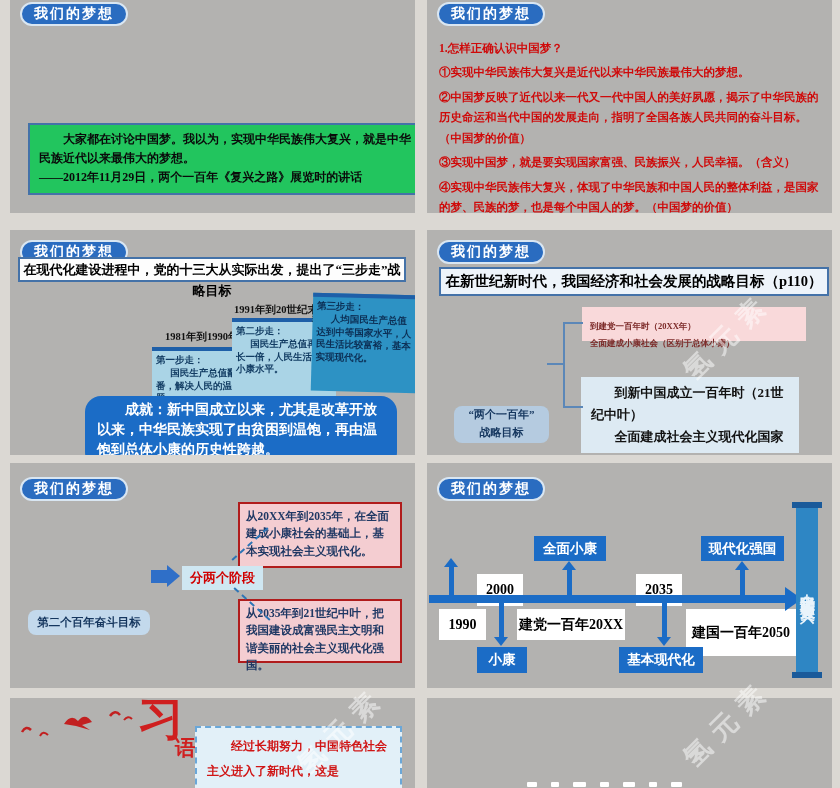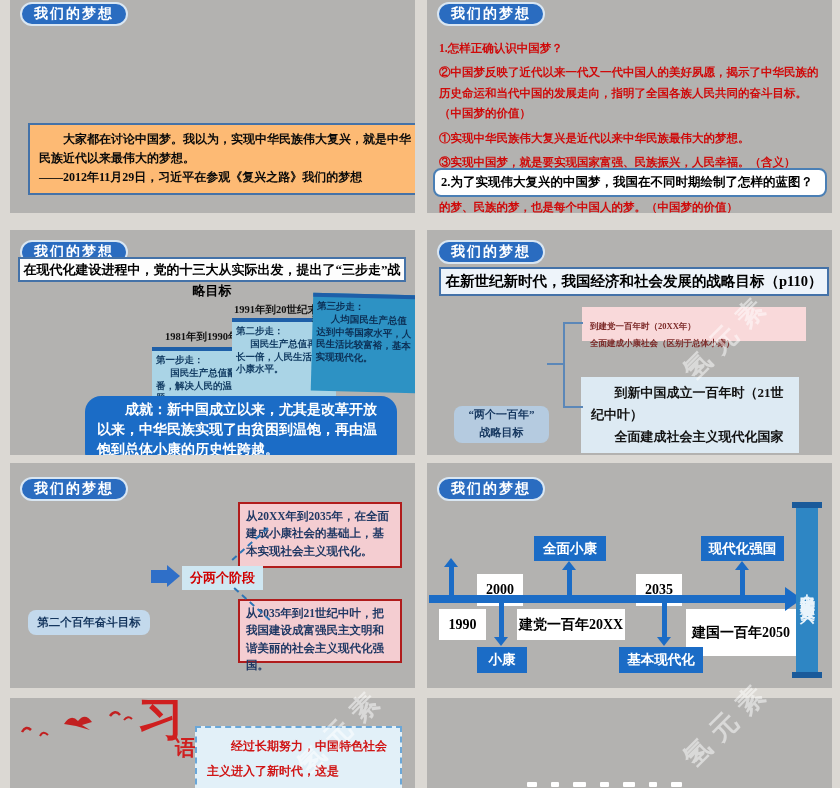--- a/index.html
+++ b/index.html
@@ -6,21 +6,21 @@
   .page{position:relative;width:840px;height:788px;background:#dbd8d3;overflow:hidden;
         font-family:"Liberation Serif",serif;}
   .slide{position:absolute;width:405px;height:225px;background:#b3b2b0;overflow:hidden;}
   
   .banner{position:absolute;left:10px;background:#2a6cc0;color:#fff;border:2px solid #d9e6f2;
           border-radius:14px;padding:1px 12px;font-size:14px;font-weight:bold;letter-spacing:2px;}
   
   .titlebox{position:absolute;background:#fdfdfd;border:2px solid #4472a8;color:#000;
             font-weight:bold;text-align:center;}
   
-  .quotebox{position:absolute;left:18px;top:135px;width:378px;background:#fdba74;
+  .quotebox{position:absolute;left:18px;top:135px;width:378px;background:#22c55e;
             border:2px solid #4472a8;padding:5px 9px;font-size:12px;font-weight:bold;
             color:#0a0a0a;line-height:1.6;}
   .quotebox p{margin:0;}
   .indent2{text-indent:2em;}
   
   .redblock{position:absolute;left:8px;top:46px;width:392px;color:#cf0a0a;
             font-size:11.5px;font-weight:bold;line-height:1.78;}
   .redblock p{margin:4px;}
   .qbox{position:absolute;left:6px;top:180px;width:378px;background:#ffffff;
         border:2px solid #4a7fb5;border-radius:8px;padding:4px 6px;font-size:12.5px;
@@ -94,34 +94,33 @@
 </style>
 </head>
 <body>
 
 <div class="page">
 
   <div class="slide" style="left:10px;top:-12px;">
     <div class="banner" style="top:14px;">我们的梦想</div>
     <div class="quotebox">
       <p class="indent2">大家都在讨论中国梦。我以为，实现中华民族伟大复兴，就是中华民族近代以来最伟大的梦想。</p>
-      <p>——2012年11月29日，习近平在参观《复兴之路》我们的梦想</p>
+      <p>——2012年11月29日，两个一百年《复兴之路》展览时的讲话</p>
     </div>
   </div>
 
   <div class="slide" style="left:427px;top:-12px;">
     <div class="banner" style="top:14px;">我们的梦想</div>
     <div class="redblock">
       <p>1.怎样正确认识中国梦？</p>
+      <p>①实现中华民族伟大复兴是近代以来中华民族最伟大的梦想。</p>
       <p>②中国梦反映了近代以来一代又一代中国人的美好夙愿，揭示了中华民族的历史命运和当代中国的发展走向，指明了全国各族人民共同的奋斗目标。（中国梦的价值）</p>
-      <p>①实现中华民族伟大复兴是近代以来中华民族最伟大的梦想。</p>
       <p>③实现中国梦，就是要实现国家富强、民族振兴，人民幸福。（含义）</p>
       <p>④实现中华民族伟大复兴，体现了中华民族和中国人民的整体利益，是国家的梦、民族的梦，也是每个中国人的梦。（中国梦的价值）</p>
     </div>
-    <div class="qbox">2.为了实现伟大复兴的中国梦，我国在不同时期绘制了怎样的蓝图？</div>
   </div>
 
   <div class="slide" style="left:10px;top:230px;">
     <div class="banner" style="top:10px;">我们的梦想</div>
     <div class="titlebox" style="left:8px;top:27px;width:384px;height:21px;font-size:13px;line-height:21px;">在现代化建设进程中，党的十三大从实际出发，提出了“三步走”战略目标</div>
 
     <div class="period" style="left:155px;top:100px;">1981年到1990年</div>
     <div class="stepbox" style="left:142px;top:117px;width:96px;height:76px;">
       <p>第一步走：</p>
       <p class="stepbody">国民生产总值翻一番，解决人民的温饱问题。</p>

